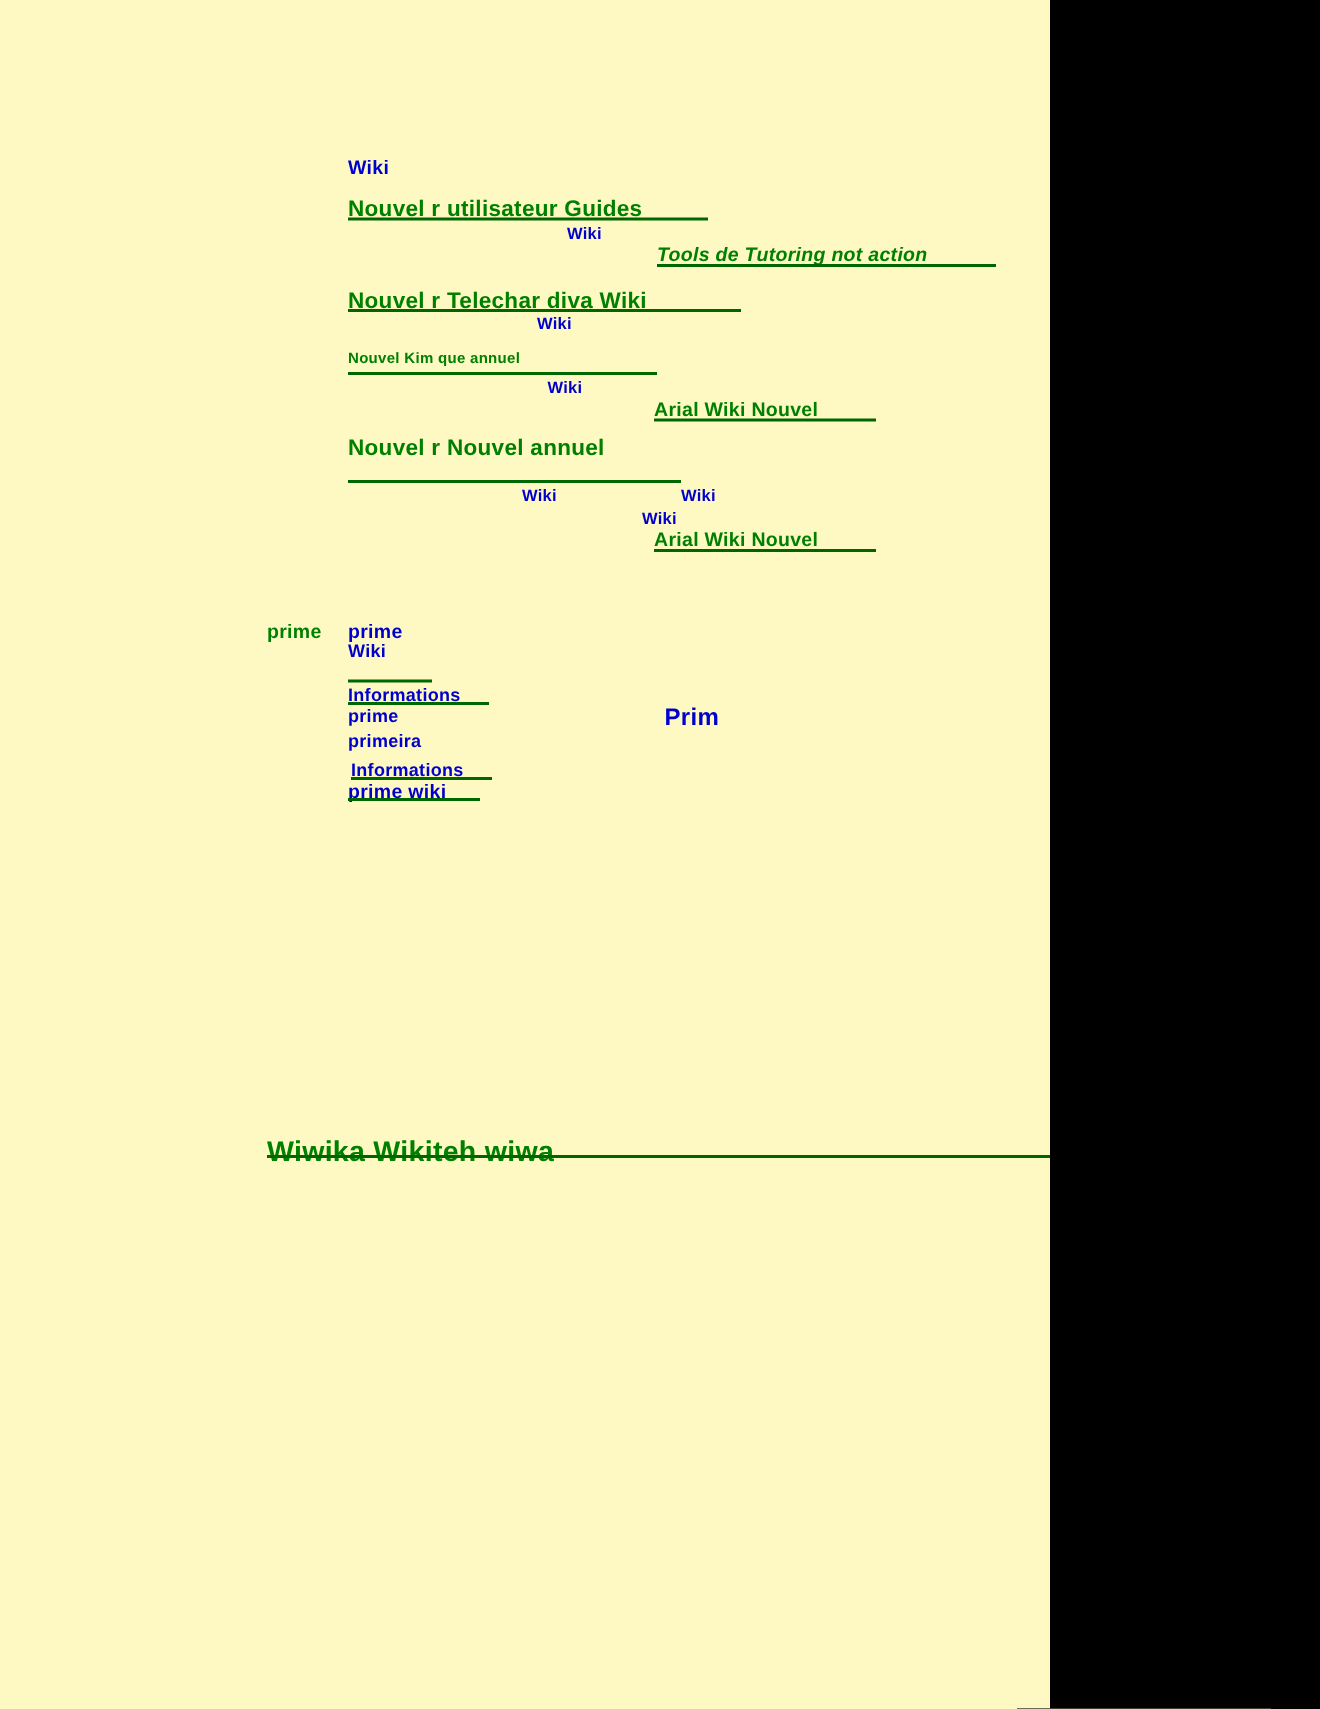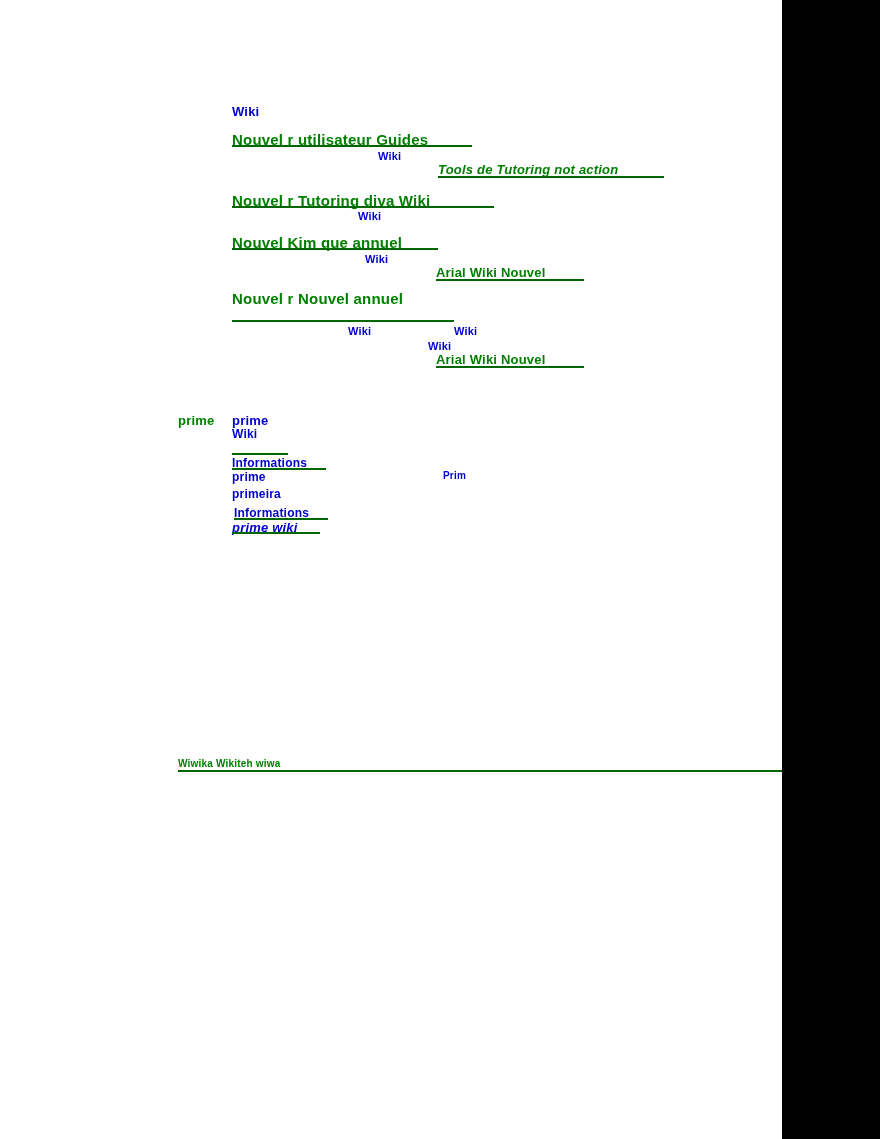--- a/index.html
+++ b/index.html
@@ -2,23 +2,23 @@
 <html><head>
 <meta charset="utf-8">
 <style>
   html, body {
     margin: 0;
     padding: 0;
     background: #000000;
   }
   .page {
     position: relative;
-    width: 782px;
+    width: 700px;
     height: 1139px;
-    background: #ffffff;
+    background: #fef9c3;
     overflow: hidden;
     font-family: "Liberation Sans", sans-serif;
   }
   .txt {
     position: absolute;
     white-space: pre;
     font-weight: bold;
     letter-spacing: 0.2px;
   }
   .green { color: #008000; }
@@ -31,40 +31,40 @@
 </style>
 </head>
 <body>
 
 <div class="page">
   <div id="content">
       <div class="txt blue" style="left: 232px; top: 104px; font-size: 13px;">Wiki</div>
       <div class="txt green" style="left: 232px; top: 131px; font-size: 15px; text-align: center;">Nouvel r utilisateur Guides</div>
       <div class="txt blue" style="left: 378px; top: 150px; font-size: 11px;">Wiki</div>
       <div class="txt green" style="left: 438px; top: 162px; font-size: 13px; font-style: italic;">Tools de Tutoring not action</div>
-      <div class="txt green" style="left: 232px; top: 192px; font-size: 15px;">Nouvel r Tutoring diva Wiki</div>
+      <div class="txt green" style="left: 232px; top: 192px; font-size: 15px;">Nouvel r Telechar diva Wiki</div>
       <div class="txt blue" style="left: 358px; top: 210px; font-size: 11px;">Wiki</div>
-      <div class="txt green" style="left: 232px; top: 234px; font-size: 15px;">Nouvel Kim que annuel</div>
+      <div class="txt green" style="left: 232px; top: 234px; font-size: 10px;">Nouvel Kim que annuel</div>
       <div class="txt blue" style="left: 365px; top: 253px; font-size: 11px;">Wiki</div>
       <div class="txt green" style="left: 436px; top: 265px; font-size: 13px;">Arial Wiki Nouvel</div>
       <div class="txt green" style="left: 232px; top: 290px; font-size: 15px;">Nouvel r Nouvel annuel</div>
       <div class="txt blue" style="left: 348px; top: 325px; font-size: 11px;">Wiki</div>
       <div class="txt blue" style="left: 454px; top: 325px; font-size: 11px;">Wiki</div>
       <div class="txt blue" style="left: 428px; top: 340px; font-size: 11px;">Wiki</div>
       <div class="txt green" style="left: 436px; top: 352px; font-size: 13px;">Arial Wiki Nouvel</div>
       <div class="txt green" style="left: 178px; top: 413px; font-size: 13px;">prime</div>
       <div class="txt blue" style="left: 232px; top: 413px; font-size: 13px;">prime</div>
       <div class="txt blue" style="left: 232px; top: 427px; font-size: 12px;">Wiki</div>
       <div class="txt blue" style="left: 232px; top: 441px; font-size: 12px; margin-top: 46px;">primeira</div>
       <div class="txt blue" style="left: 232px; top: 456px; font-size: 12px;">Informations</div>
       <div class="txt blue" style="left: 232px; top: 470px; font-size: 12px;">prime</div>
-      <div class="txt blue" style="left: 443px; top: 470px; font-size: 10px;">Prim</div>
+      <div class="txt blue" style="left: 443px; top: 470px; font-size: 16px;">Prim</div>
       <div class="txt blue" style="left: 234px; top: 506px; font-size: 12px;">Informations</div>
-      <div class="txt blue" style="left: 232px; top: 520px; font-size: 13px; font-style: italic;">prime wiki</div>
-      <div class="txt green" style="left: 178px; top: 758px; font-size: 10px;">Wiwika Wikiteh wiwa</div>
+      <div class="txt blue" style="left: 232px; top: 520px; font-size: 13px;">prime wiki</div>
+      <div class="txt green" style="left: 178px; top: 758px; font-size: 19px;">Wiwika Wikiteh wiwa</div>
       <div class="rule" style="left: 232px; top: 145px; width: 240px;"></div>
       <div class="rule" style="left: 438px; top: 176px; width: 226px;"></div>
       <div class="rule" style="left: 232px; top: 206px; width: 262px;"></div>
       <div class="rule" style="left: 232px; top: 248px; width: 206px;"></div>
       <div class="rule" style="left: 436px; top: 279px; width: 148px;"></div>
       <div class="rule" style="left: 232px; top: 320px; width: 222px;"></div>
       <div class="rule" style="left: 436px; top: 366px; width: 148px;"></div>
       <div class="rule" style="left: 232px; top: 453px; width: 56px;"></div>
       <div class="rule" style="left: 232px; top: 468px; width: 94px;"></div>
       <div class="rule" style="left: 234px; top: 518px; width: 94px;"></div>

